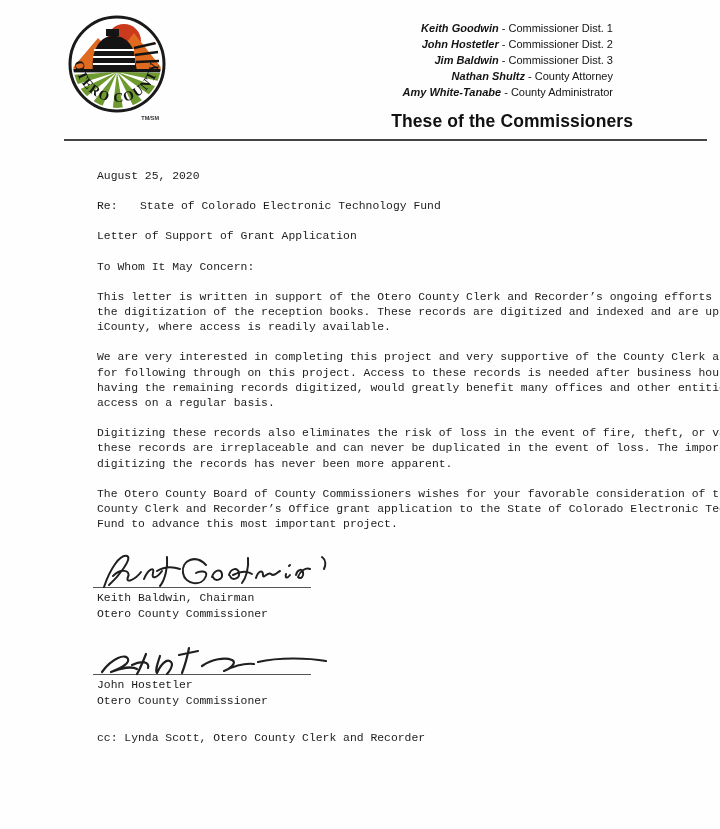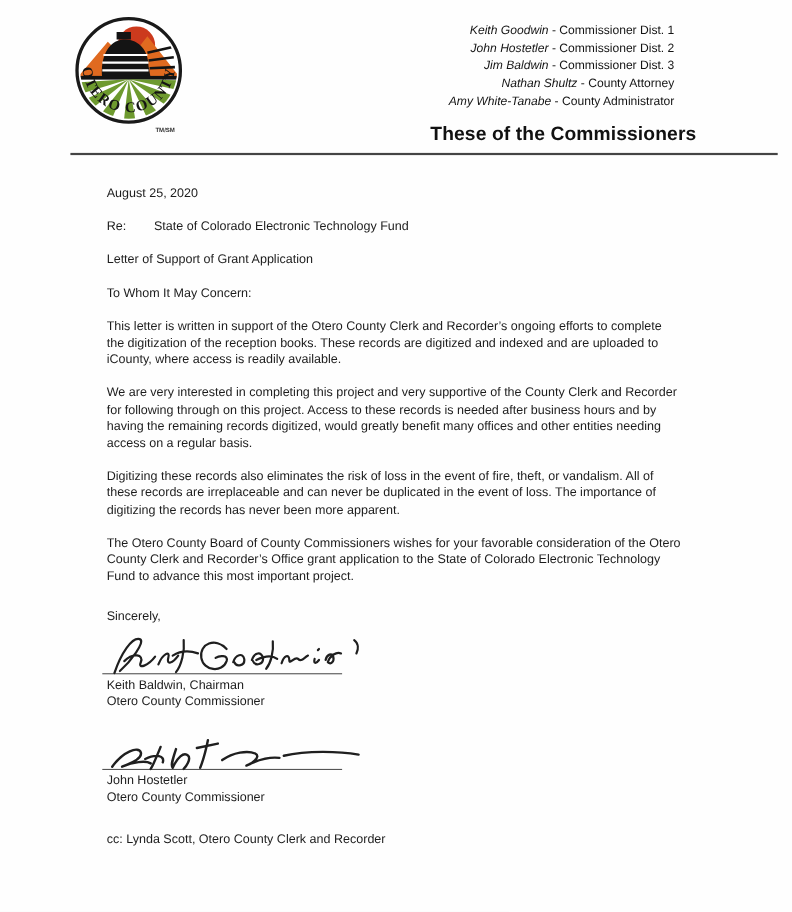--- a/index.html
+++ b/index.html
@@ -18,21 +18,21 @@
   .letterhead {
     display: flex;
     justify-content: space-between;
     align-items: flex-start;
     padding: 12px 0 0 62px;
   }
   .logo-wrap { width: 112px; height: 112px; }
   .head-right { text-align: right; margin-right: 87px; padding-top: 8px; }
   .officials { padding-right: 20px; }
   .official-row { font-size: 11px; line-height: 16px; color: #141414; white-space: nowrap; }
-  .official-name { font-weight: 400; font-style: italic; }
+  .official-name { font-weight: 700; font-style: italic; }
   .official-role { font-weight: 400; }
   .office-title {
     margin-top: 11px;
     font-size: 17.5px;
     font-weight: 700;
     letter-spacing: 0.1px;
     color: #111;
   }
   .header-divider {
     margin-left: 64px;
@@ -41,20 +41,21 @@
     border-top: 2px solid #444;
     margin-top: 7px;
   }
   
   .letter-body {
     margin-left: 97px;
     margin-right: 60px;
     font-size: 11.4px;
     line-height: 15.2px;
     color: #1c1c1c;
+    font-family: Liberation Mono, monospace;
   }
   .block { margin-bottom: 15px; }
   .date-line { margin-top: 28px; }
   .re-label { display: inline-block; width: 43px; }
   .para { white-space: pre; }
   .closing-line { margin-top: 1px; }
   .sign-off { margin-top: 22px; margin-bottom: 2px; }
   
   .sig-block { position: relative; }
   .sig-svg { display: block; margin-left: -3px; }
@@ -168,21 +169,20 @@
 having the remaining records digitized, would greatly benefit many offices and other entities needing
 access on a regular basis.</div>
     <div class="block para">Digitizing these records also eliminates the risk of loss in the event of fire, theft, or vandalism. All of
 these records are irreplaceable and can never be duplicated in the event of loss. The importance of
 digitizing the records has never been more apparent.</div>
     <div class="block para">The Otero County Board of County Commissioners wishes for your favorable consideration of the Otero
 County Clerk and Recorder’s Office grant application to the State of Colorado Electronic Technology
 Fund to advance this most important project.</div>
 
 
-    <div class="sign-off">Sincerely,</div>
 
     <div class="sig-block">
       <svg class="sig-svg" width="270" height="46" viewBox="0 0 270 46">
         <g fill="none" stroke="#1f1f1f" stroke-width="2" stroke-linecap="round" stroke-linejoin="round">
           <path d="M10,40 C16,22 26,7 33,9 C39,11 24,30 15,38 M19,29 C27,21 37,23 34,30 C31,37 41,33 47,25"></path>
           <path d="M50,32 C54,22 61,19 59,26 C57,33 63,31 68,24"></path>
           <path d="M73,10 C74,20 71,33 66,39 M63,24 C71,19 80,20 86,22"></path>
           <path d="M112,18 C102,7 87,13 89,26 C91,38 108,40 112,29 C114,23 105,24 102,26"></path>
           <path d="M118,30 C120,23 127,21 128,27 C129,33 121,35 119,30 M135,28 C137,21 144,20 145,26 C146,32 138,34 136,29"></path>
           <path d="M154,11 C155,21 152,31 148,36 M139,28 C147,24 154,24 158,27"></path>

